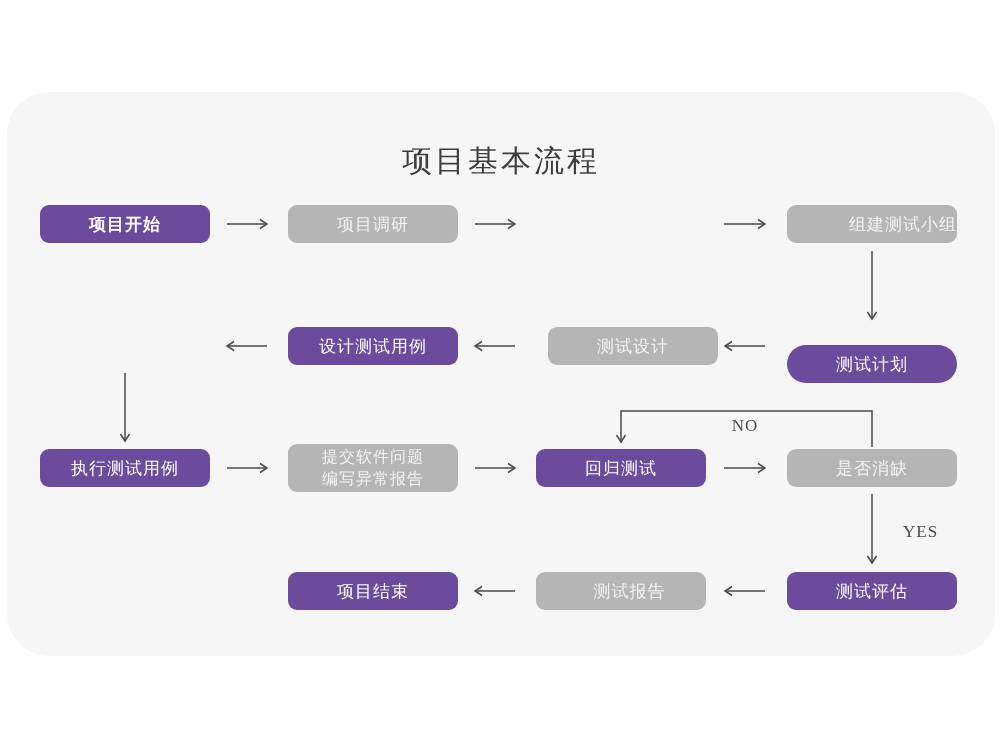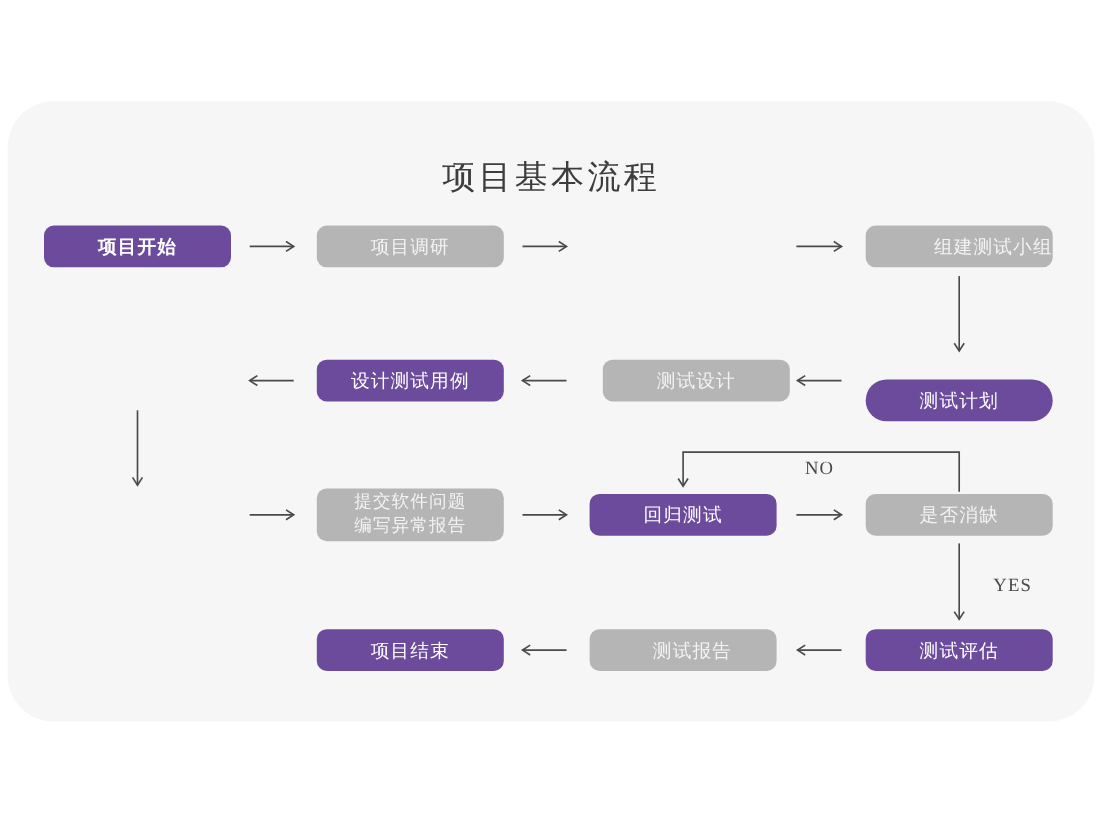--- a/index.html
+++ b/index.html
@@ -67,20 +67,23 @@
   <div class="node purple" style="left:288px; top:327px;">
       <span>设计测试用例</span>
     </div>
   <div class="node gray" style="left:536px; top:327px;margin-left:12px;">
       <span>测试设计</span>
     </div>
   <div class="node purple" style="left:787px; top:345px;border-radius:19px;">
       <span>测试计划</span>
     </div>
 
+  <div class="node purple" style="left:40px;  top:449px;">
+      <span>执行测试用例</span>
+    </div>
   <div class="node gray tall" style="left:288px; top:444px;">
     <span>提交软件问题</span>
     <span>编写异常报告</span>
   </div>
   <div class="node purple" style="left:536px; top:449px;">
       <span>回归测试</span>
     </div>
   <div class="node gray" style="left:787px; top:449px;">
       <span>是否消缺</span>
     </div>

